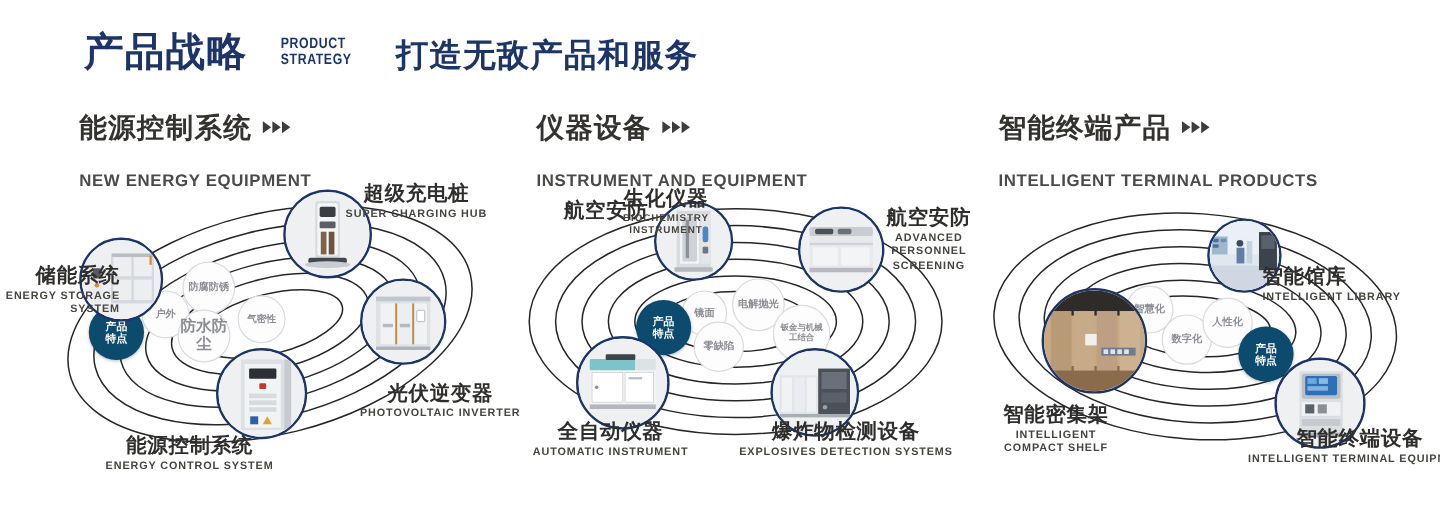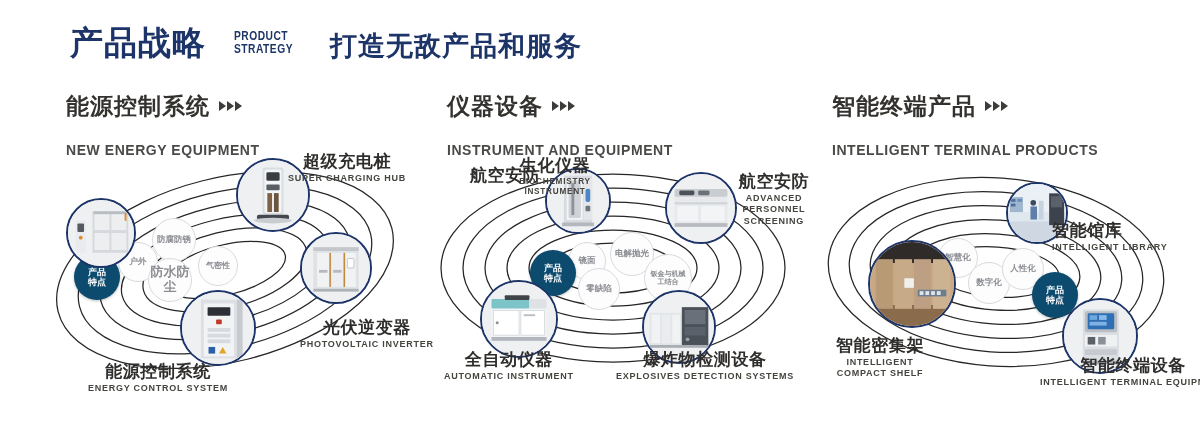--- a/index.html
+++ b/index.html
@@ -221,20 +221,24 @@
         <rect x="28" y="58" width="7" height="7" fill="#2b5fa8"></rect>
         <polygon points="43,58 47,65 39,65" fill="#e0a62c"></polygon>
         <rect x="58" y="8" width="6" height="62" fill="#c7cacf"></rect>
       </svg>
     </div>
   </div>
 
   <div class="lab c" style="left:288px;top:152px;">
     <div class="cn">超级充电桩</div>
     <div class="en">SUPER CHARGING HUB</div>
+  </div>
+  <div class="lab r" style="left:0px;top:220px;width:100px;">
+    <div class="cn">储能系统</div>
+    <div class="en" style="white-space:normal;">ENERGY STORAGE SYSTEM</div>
   </div>
   <div class="lab c" style="left:88px;top:362px;">
     <div class="cn">能源控制系统</div>
     <div class="en">ENERGY CONTROL SYSTEM</div>
   </div>
   <div class="lab c" style="left:300px;top:318px;">
     <div class="cn">光伏逆变器</div>
     <div class="en">PHOTOVOLTAIC INVERTER</div>
   </div>
 

